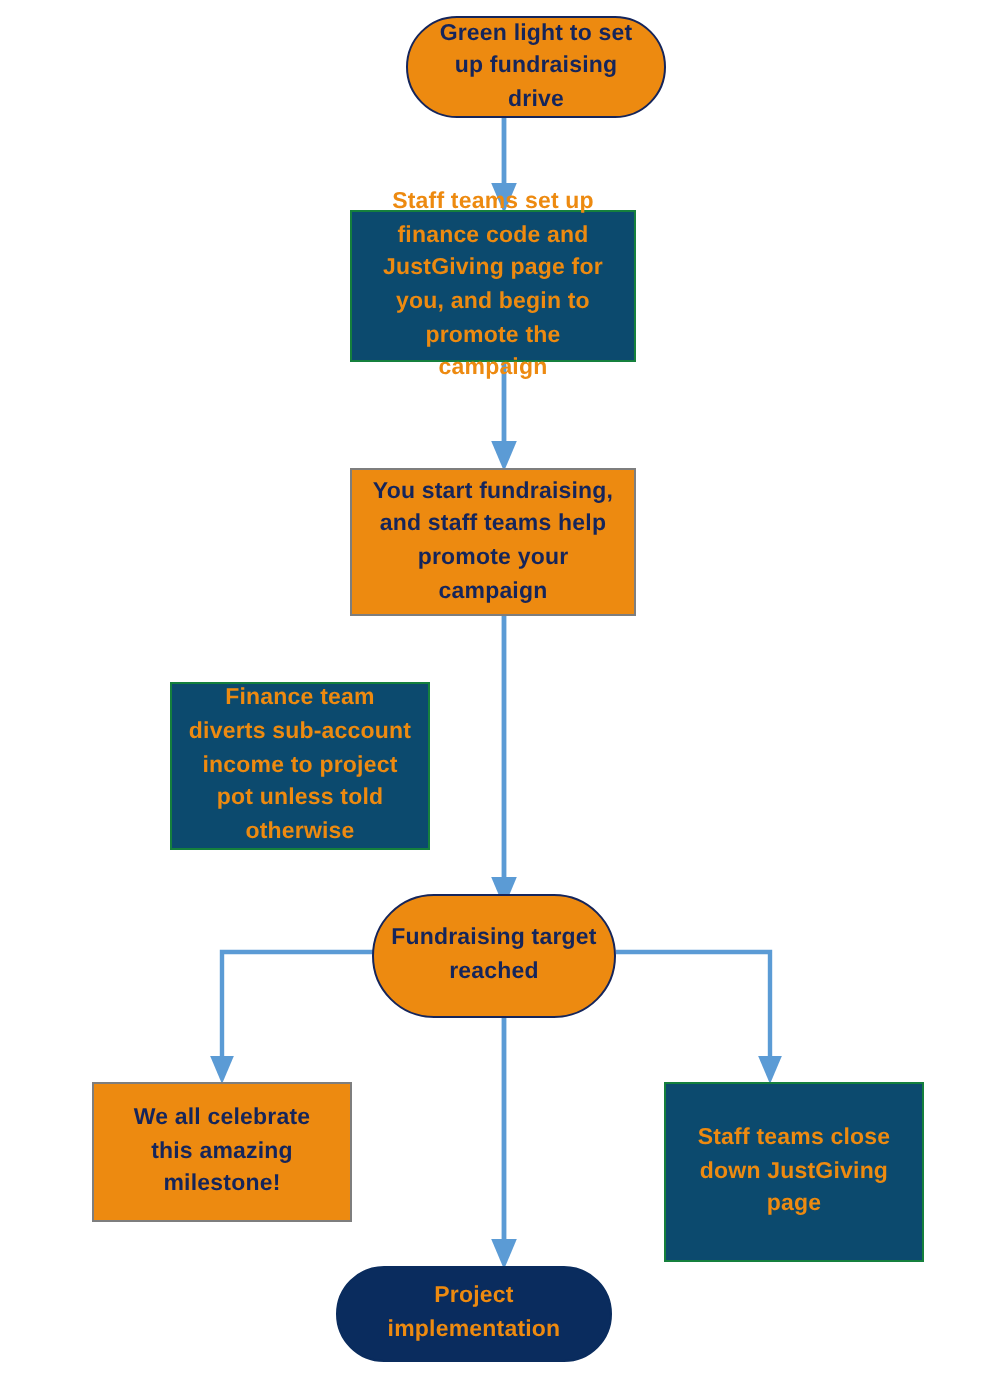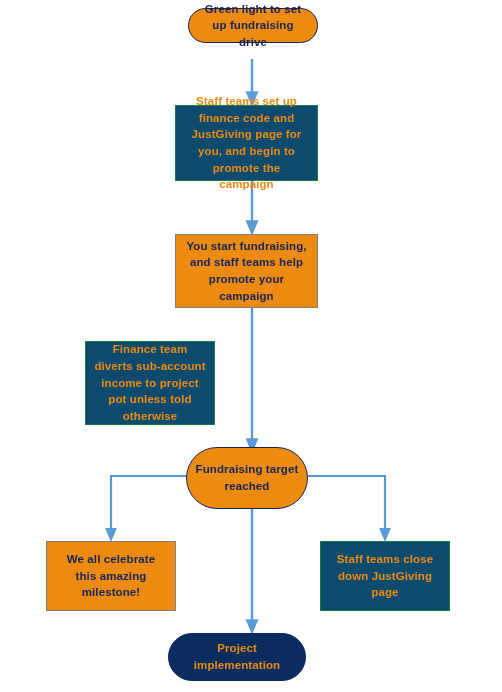--- a/index.html
+++ b/index.html
@@ -97,21 +97,21 @@
 
     <g>
       <path d="M 308 476 L 385 476 L 385 535" stroke="#5B9BD5" stroke-width="2.2" fill="none" marker-end="url(#arrowhead)"></path>
     </g>
 
     <g>
       <line x1="252" y1="497" x2="252" y2="627" stroke="#5B9BD5" stroke-width="2.4" marker-end="url(#arrowhead)"></line>
     </g>
   </svg>
 
-  <div class="node shape-stadium-orange" style="left:188px; top:8px; width:130px; height:35px;">
+  <div class="node shape-stadium-orange" style="left:203px; top:8px; width:130px; height:51px;">
     <span>Green light to set up fundraising drive</span>
   </div>
 
   <div class="node node-navy" style="left:175px; top:105px; width:143px; height:76px;">
     <span>Staff teams set up finance code and JustGiving page for you, and begin to promote the campaign</span>
   </div>
 
   <div class="node node-orange" style="left:175px; top:234px; width:143px; height:74px;">
     <span>You start fundraising, and staff teams help promote your campaign</span>
   </div>
@@ -121,21 +121,21 @@
   </div>
 
   <div class="node shape-stadium-orange" style="left:186px; top:447px; width:122px; height:62px;">
     <span>Fundraising target reached</span>
   </div>
 
   <div class="node node-orange" style="left:46px; top:541px; width:130px; height:70px;">
     <span>We all celebrate this amazing milestone!</span>
   </div>
 
-  <div class="node node-navy" style="left:320px; top:541px; width:130px; height:70px;">
+  <div class="node node-navy" style="left:332px; top:541px; width:130px; height:90px;">
     <span>Staff teams close down JustGiving page</span>
   </div>
 
   <div class="node shape-stadium-navy" style="left:168px; top:633px; width:138px; height:48px;">
     <span>Project implementation</span>
   </div>
 
 </div>
 
 </body></html>

